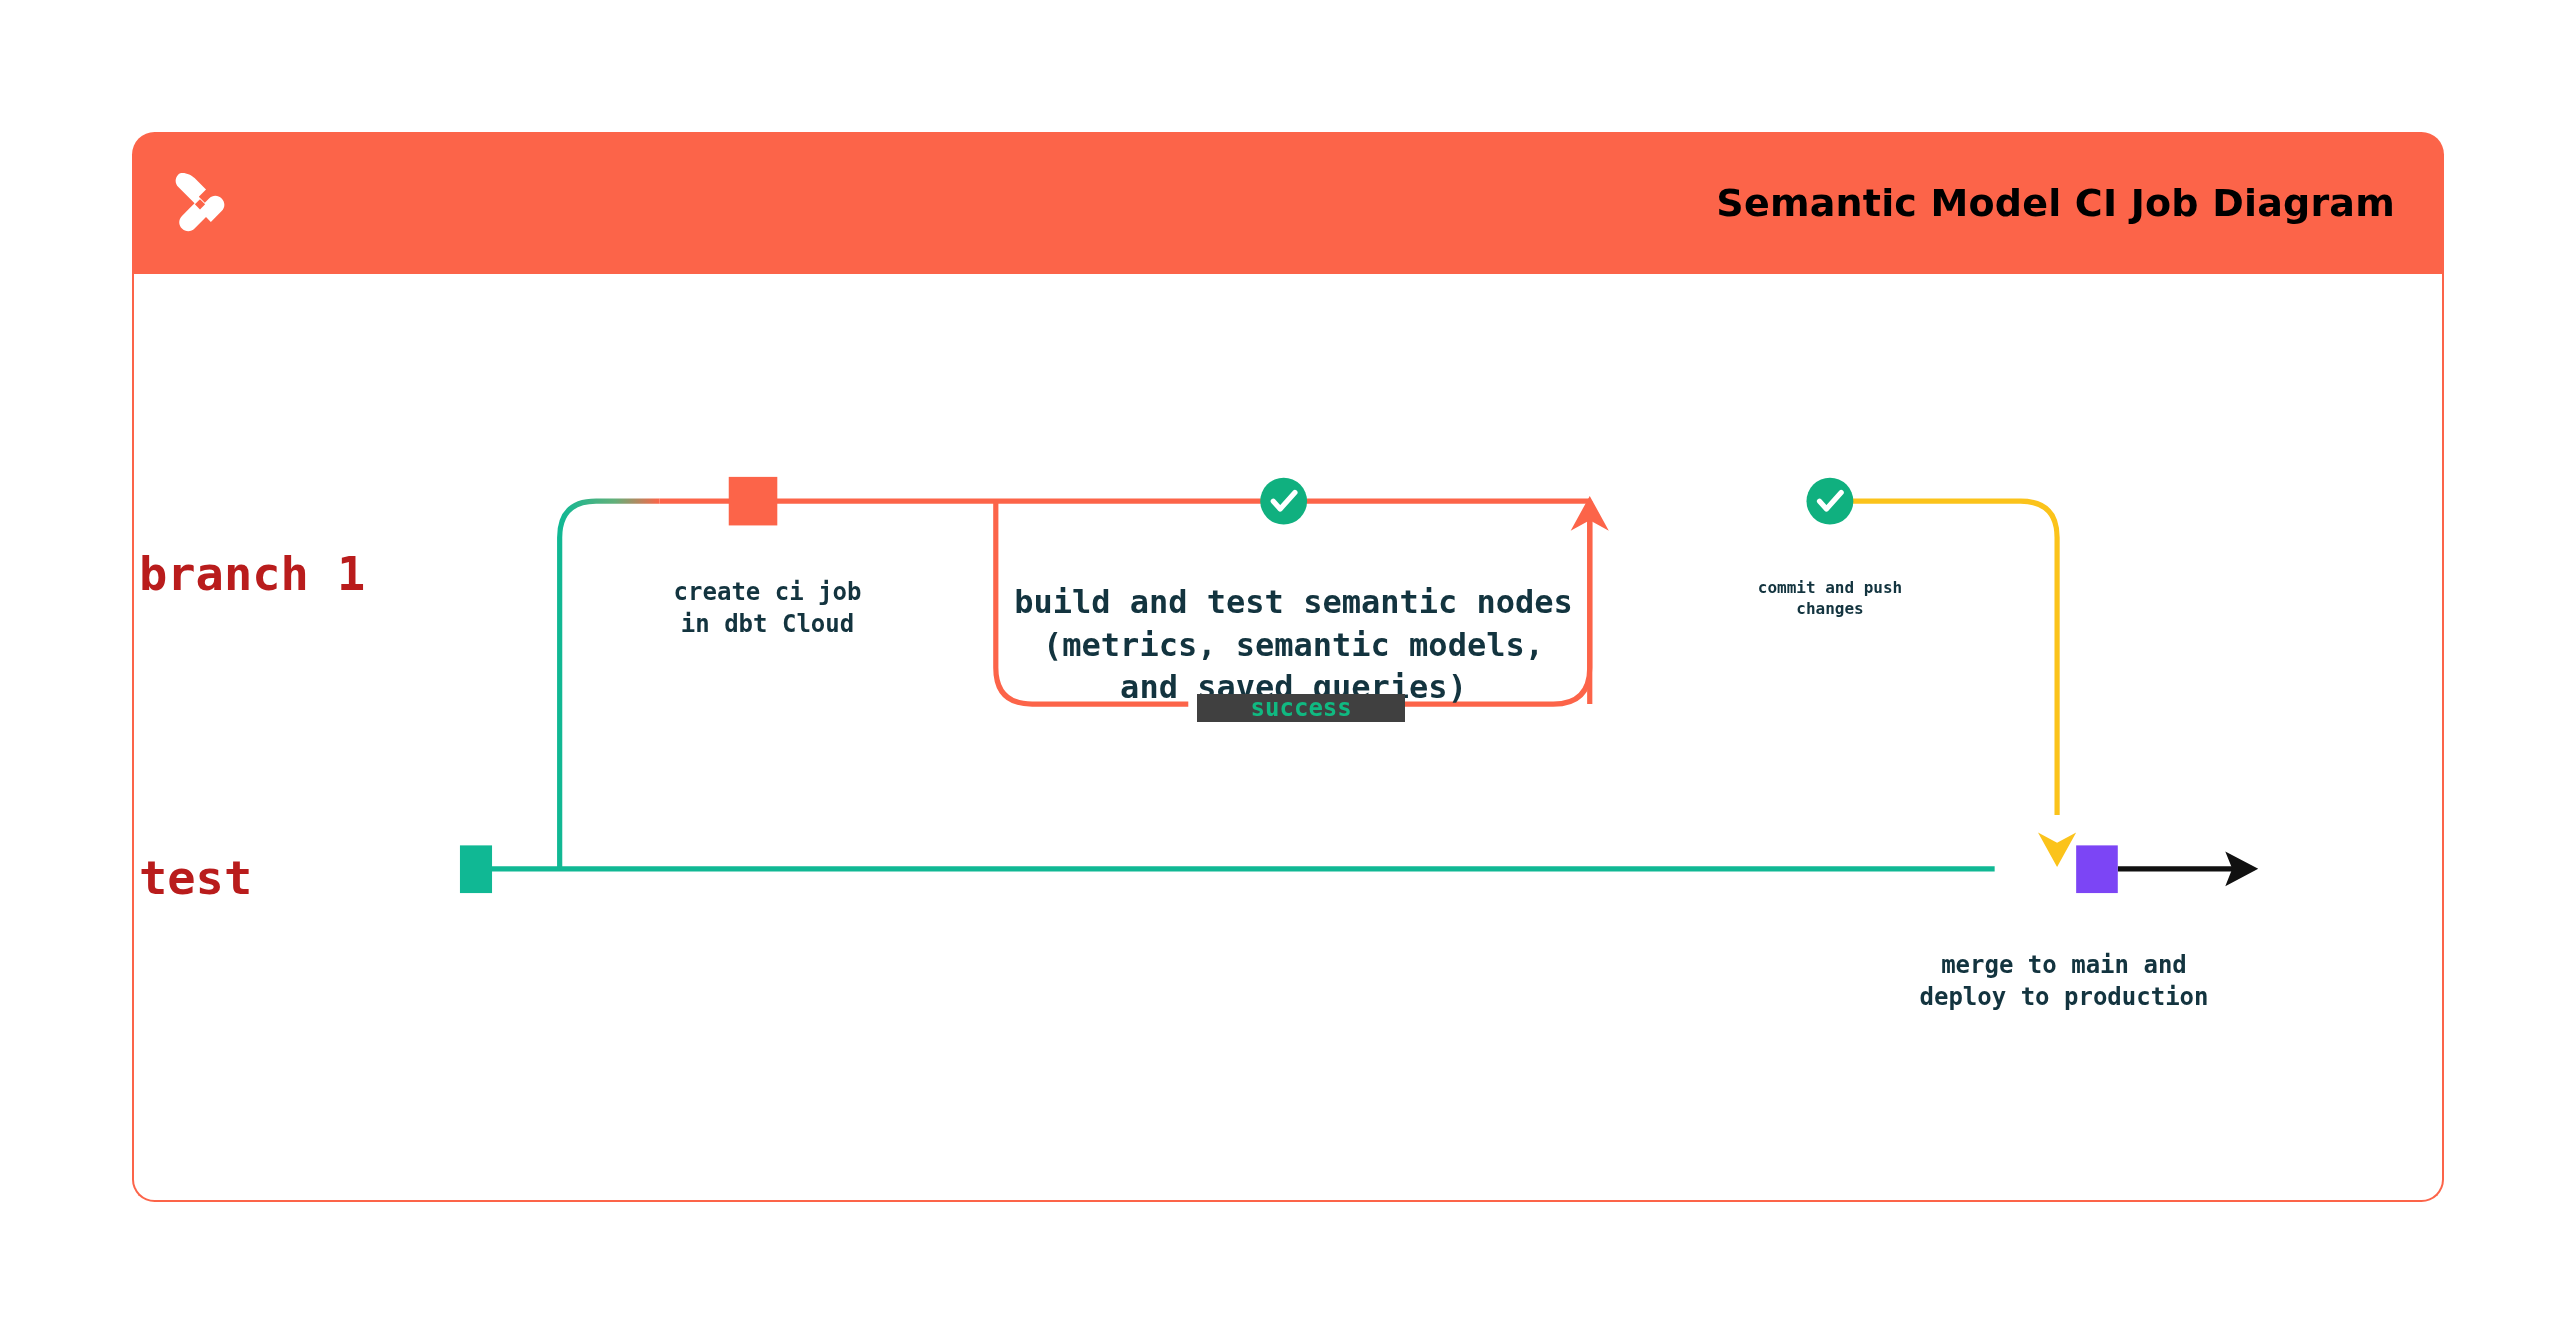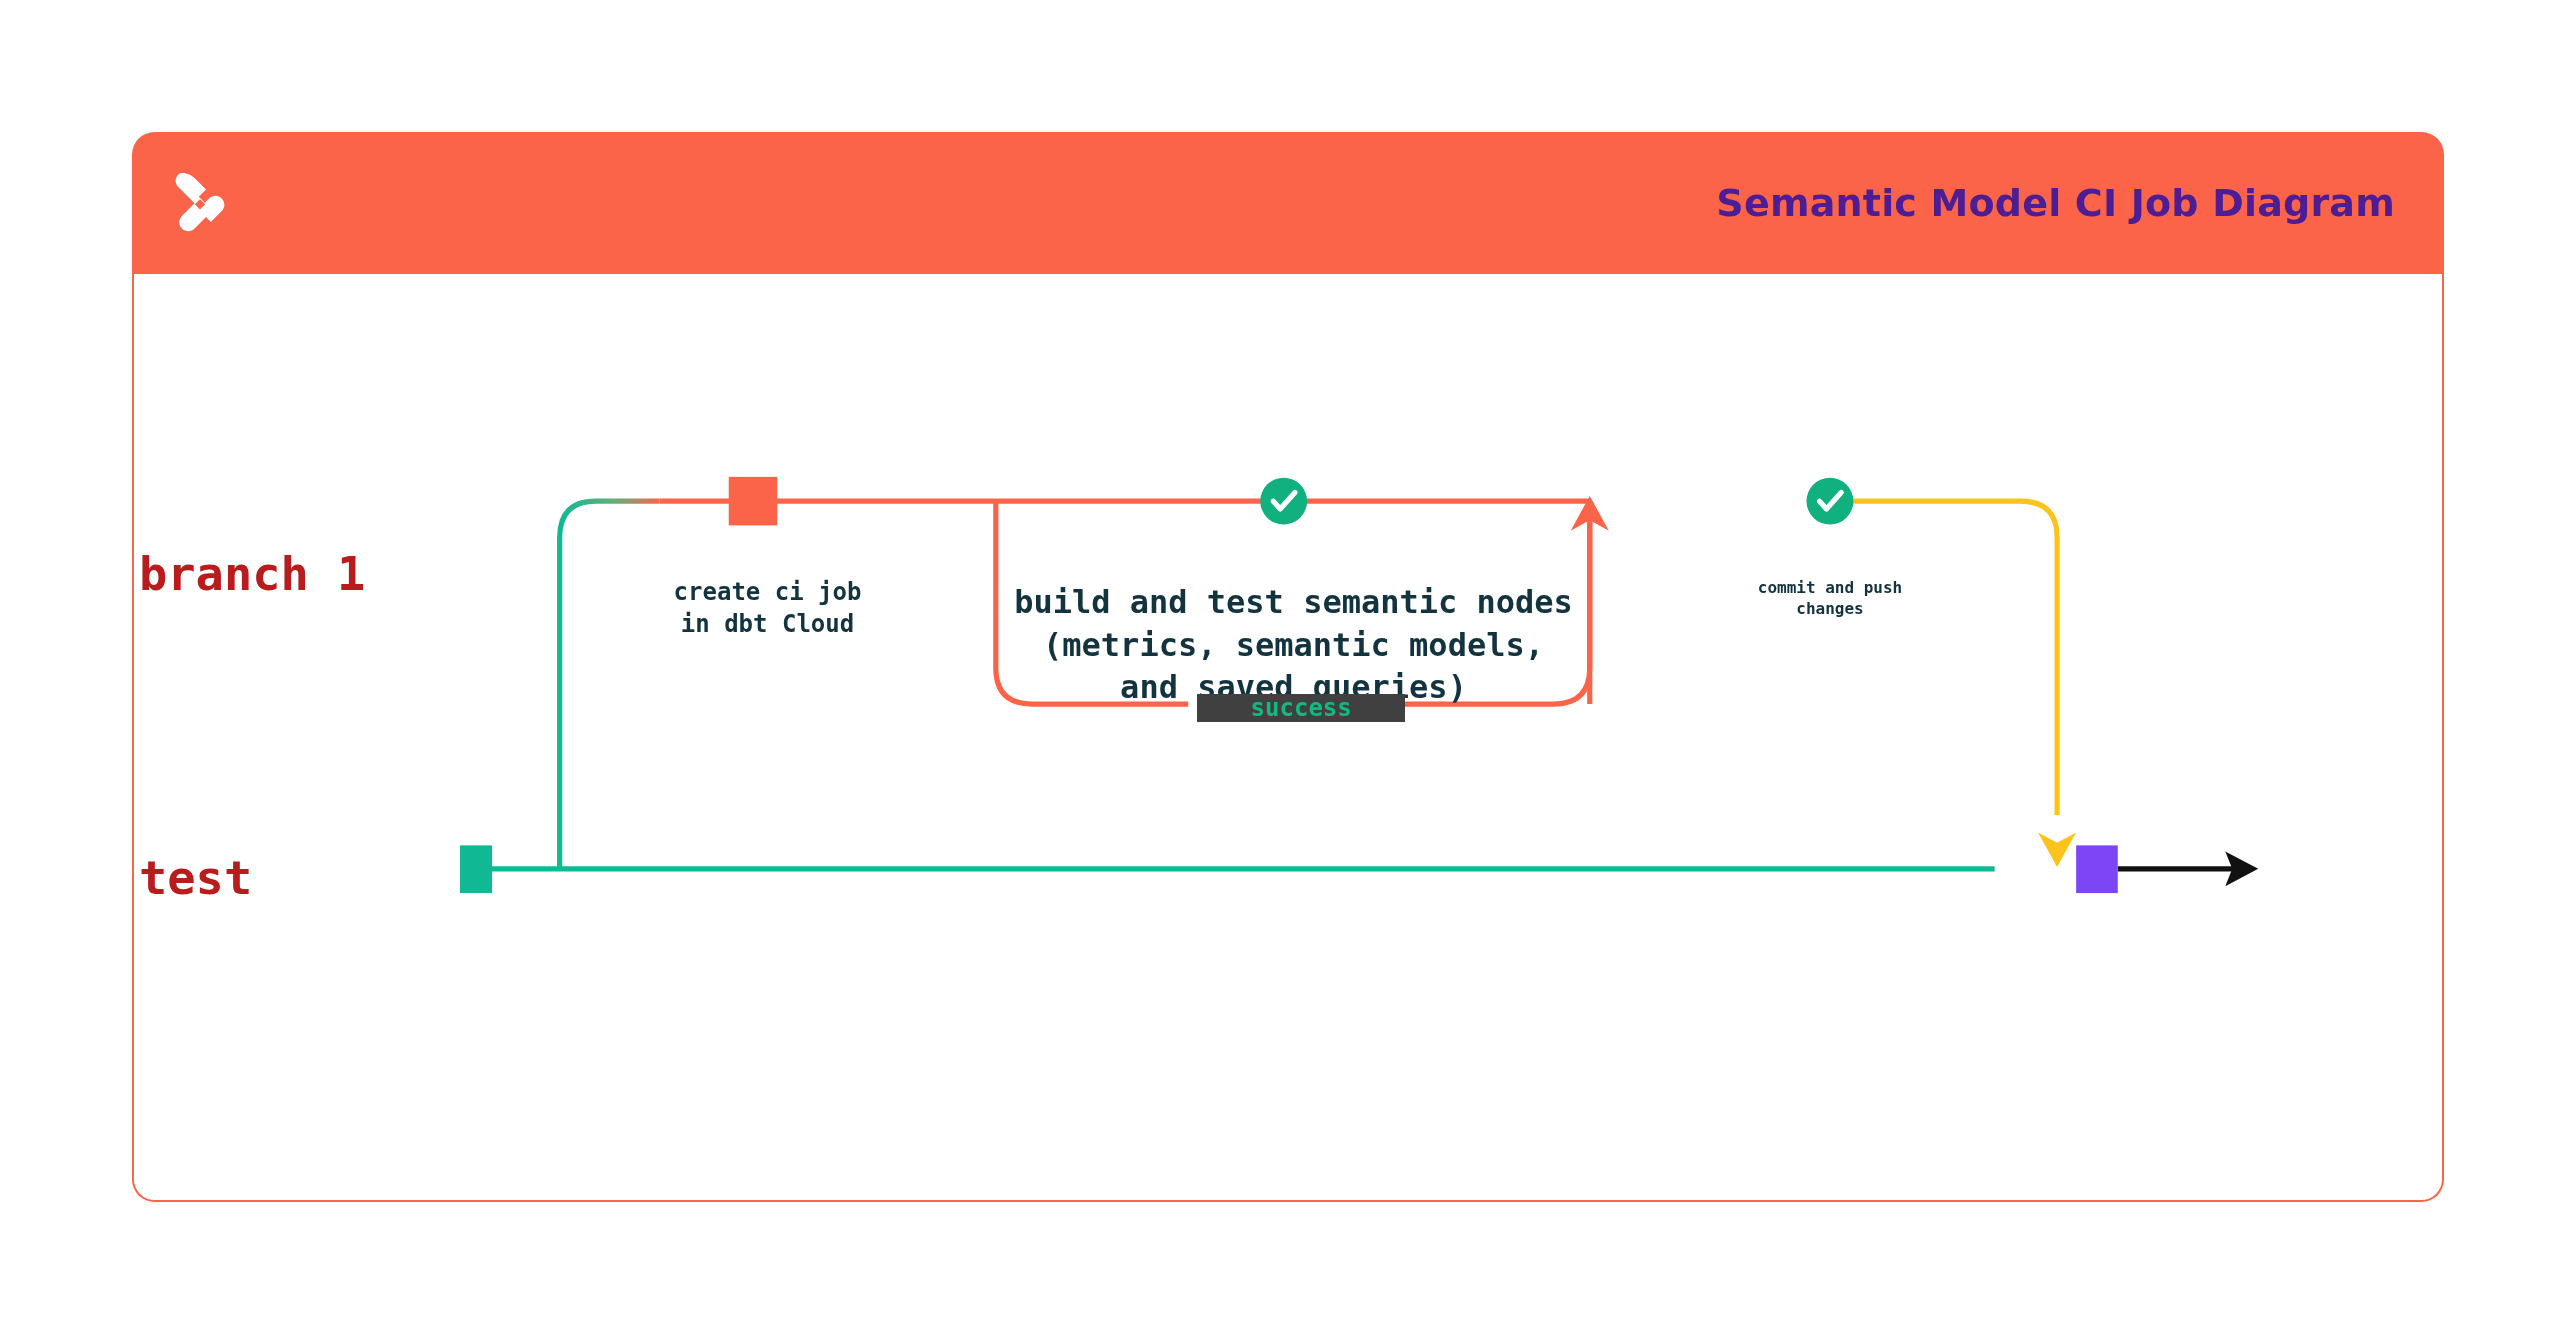--- a/index.html
+++ b/index.html
@@ -47,21 +47,21 @@
   .logo-wrap {
     width: 64px;
     height: 64px;
     display: block;
     flex: 0 0 auto;
   }
   .card-title {
     font-family: "DejaVu Sans", sans-serif;
     font-size: 38px;
     font-weight: 600;
-    color: #4c1d95;
+    color: #000000;
     letter-spacing: 0.2px;
     white-space: nowrap;
   }
   .card-body {
     position: absolute;
     left: 0;
     top: 142px;
     width: 100%;
     height: 928px;
     background: #ffffff;
@@ -212,17 +212,19 @@
   <div class="lbl" id="lbl-create">create ci job
 in dbt Cloud</div>
 
   <div class="lbl" id="lbl-build">build and test semantic nodes
 (metrics, semantic models,
 and saved queries)</div>
 
   <div class="lbl" id="lbl-commit">commit and push
 changes</div>
 
+  <div class="lbl" id="lbl-merge">merge to main and
+deploy to production</div>
 
   <div class="lbl-success" id="lbl-success">success</div>
 
 </div>
 
 
 </body></html>

